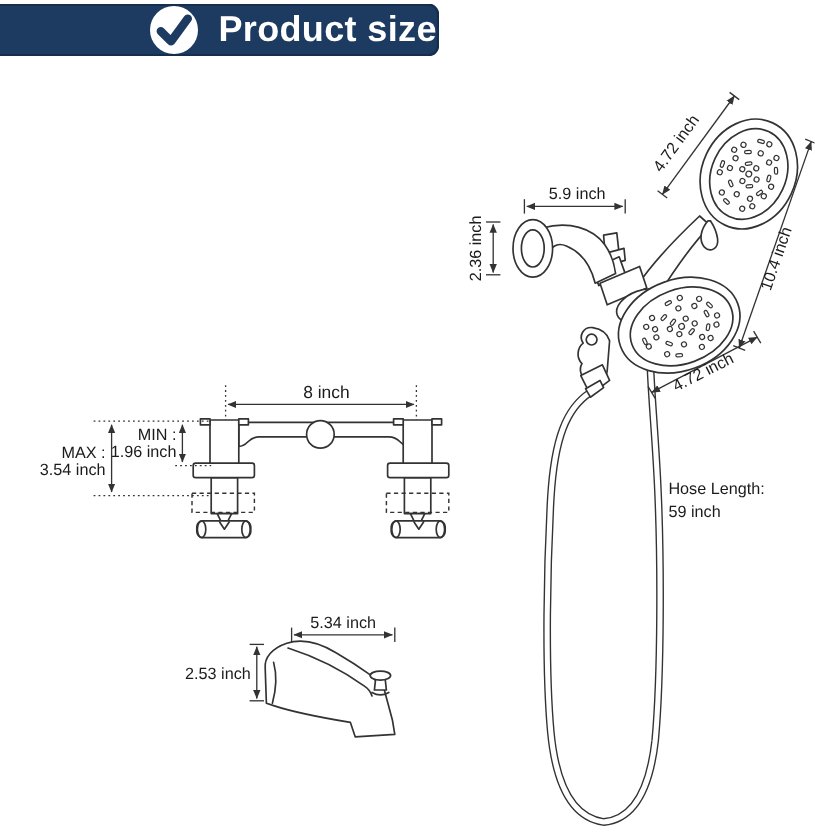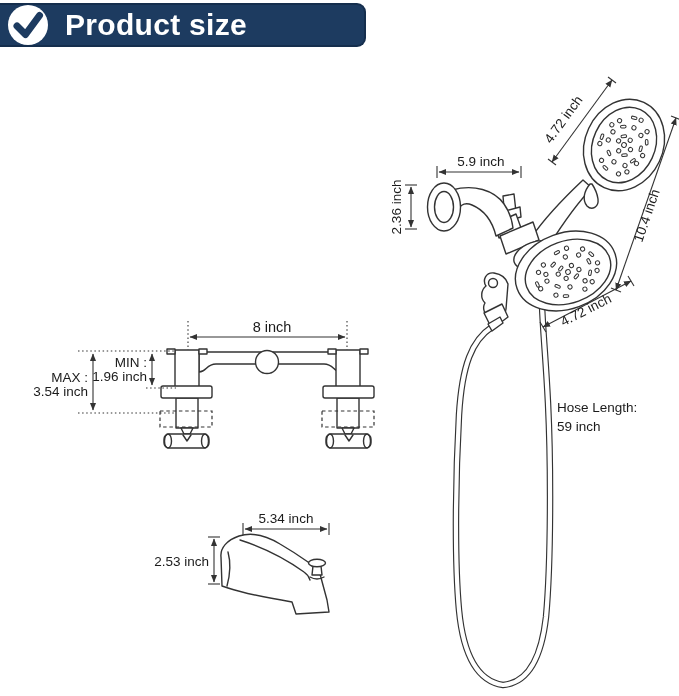--- a/index.html
+++ b/index.html
@@ -1,20 +1,20 @@
 <!DOCTYPE html>
 <html><head>
 <meta charset="utf-8">
 <style>
   html,body{margin:0;padding:0;background:#fff;}
   .page{position:relative;width:679px;height:696px;background:#ffffff;overflow:hidden;
         font-family:"Liberation Sans",sans-serif;}
   .banner{position:absolute;left:0;top:3px;width:366px;height:44px;background:#1d3b60;
           border:2px solid #152e4d;border-left:none;border-radius:0 9px 9px 0;
-          display:flex;align-items:center;box-sizing:border-box;}
+          display:flex;align-items:center;box-sizing:border-box;justify-content:flex-end;}
   .check-circle{width:40px;height:40px;border-radius:50%;background:#ffffff;margin-left:8px;
                 display:flex;align-items:center;justify-content:center;flex:0 0 auto;}
   .banner-title{color:#ffffff;font-size:30px;font-weight:bold;margin-left:17px;
                 letter-spacing:0.3px;white-space:nowrap;}
   svg{position:absolute;left:0;top:0;}
   .ln{fill:none;stroke:#333;stroke-width:1.4;stroke-linejoin:round;stroke-linecap:round;}
   .shape{fill:#fff;stroke:#333;stroke-width:1.4;stroke-linejoin:round;}
   .dim{stroke:#333;stroke-width:1.1;fill:none;}
   .tick{stroke:#333;stroke-width:1.1;}
   .dot{stroke:#333;stroke-width:1.1;stroke-dasharray:1.5 2.6;fill:none;}

